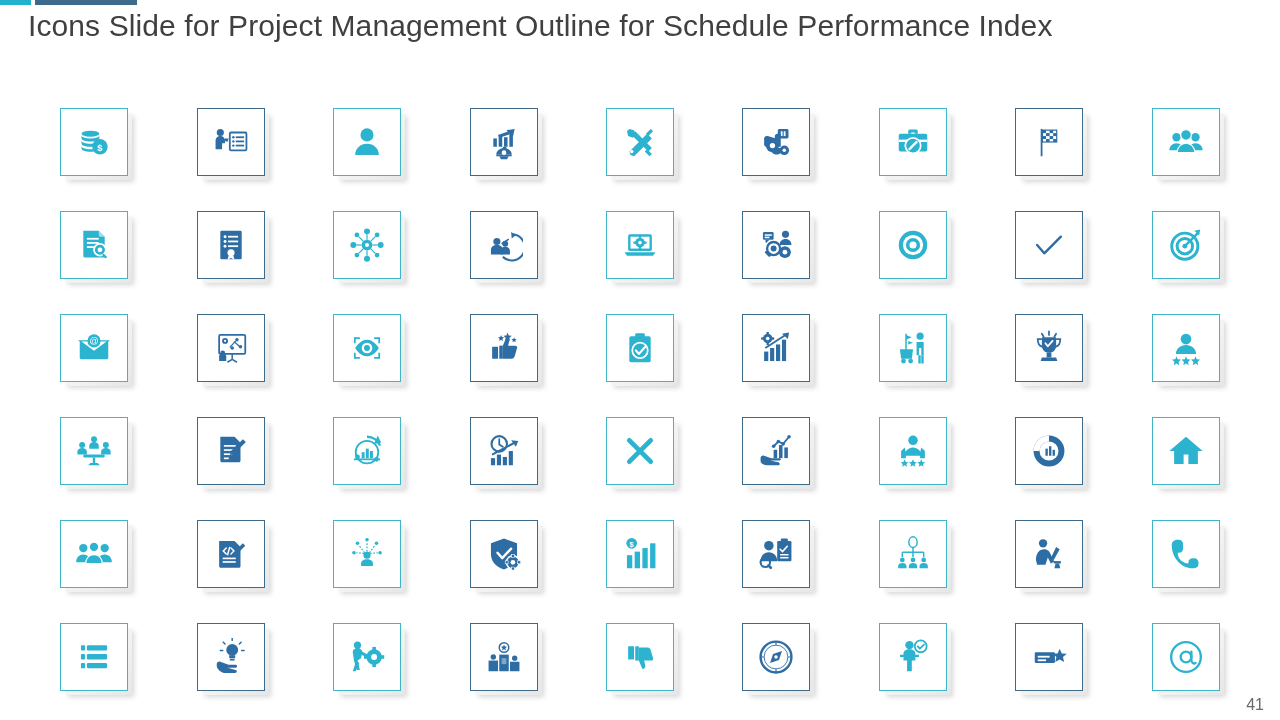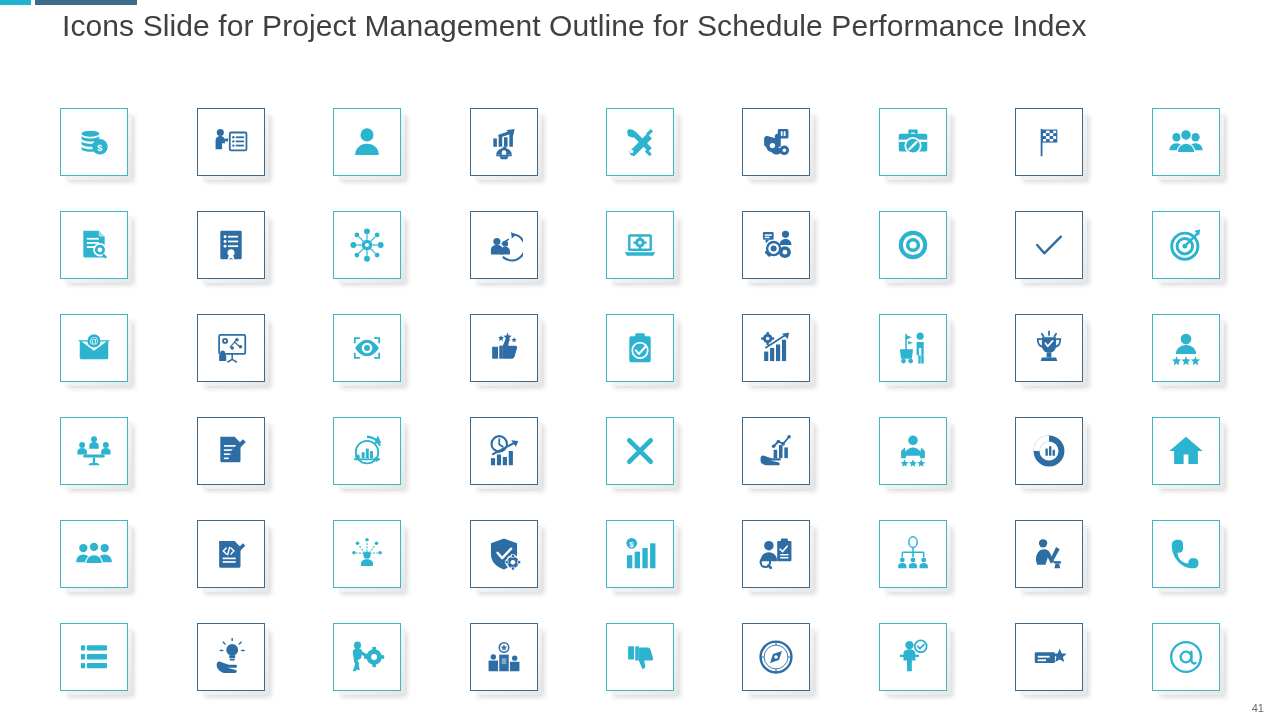--- a/index.html
+++ b/index.html
@@ -41,21 +41,20 @@
     position: absolute;
     left: 28px;
     top: 6px;
     width: 1100px;
     font-family: "Liberation Sans", sans-serif;
     font-size: 30px;
     line-height: 40px;
     font-weight: 400;
     color: #404040;
     letter-spacing: 0.1px;
-    margin-left: 34px;
   }
   .icon-grid {
     position: absolute;
     left: 26px;
     top: 108px;
     width: 1228px;
     display: grid;
     grid-template-columns: repeat(9, 1fr);
     grid-auto-rows: 103px;
     justify-items: center;
@@ -93,21 +92,21 @@
   .icon-box svg {
     width: 38px;
     height: 38px;
     display: block;
   }
   .page-number {
     position: absolute;
     right: 16px;
     bottom: 6px;
     font-family: "Liberation Sans", sans-serif;
-    font-size: 11px;
+    font-size: 16px;
     color: #6b6b6b;
   }
 </style>
 </head>
 <body>
 
 <div class="accent-bars">
   <div class="accent-bar-teal"></div>
   <div class="accent-bar-gap"></div>
   <div class="accent-bar-blue"></div>

